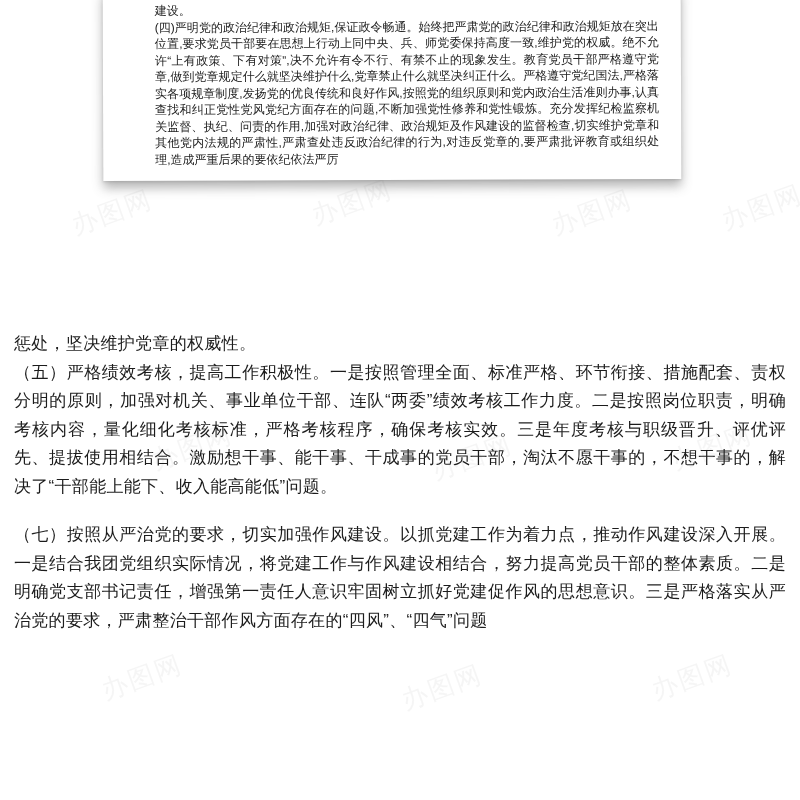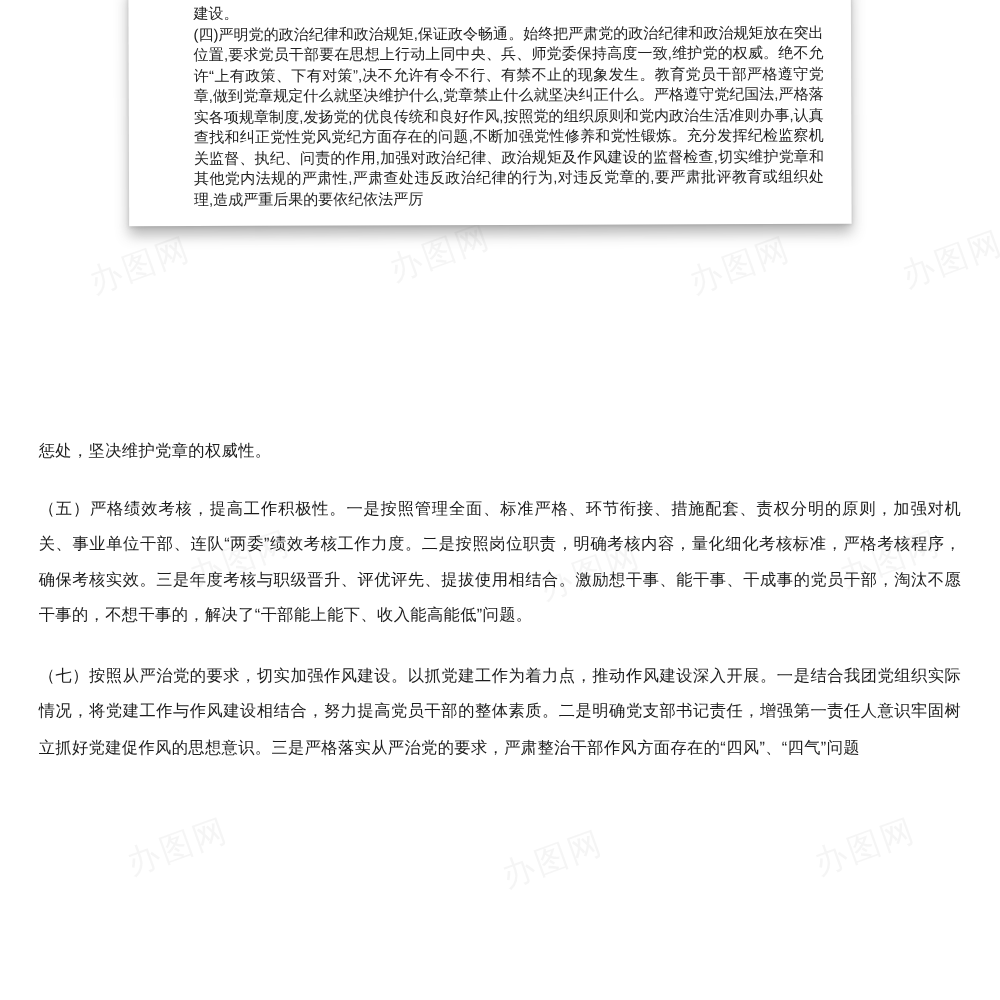--- a/index.html
+++ b/index.html
@@ -59,22 +59,22 @@
   }
   
   .doc-body {
     position: absolute;
     left: 14px;
     top: 330px;
     width: 772px;
     z-index: 1;
   }
   .para {
-    margin: 17px;
-    font-size: 13px;
+    margin: 0;
+    font-size: 17px;
     line-height: 28.5px;
     color: #1c1c1c;
     text-align: justify;
     word-break: break-all;
     letter-spacing: 0.3px;
   }
   .para-gap {
     margin-top: 20px;
   }
 </style>

